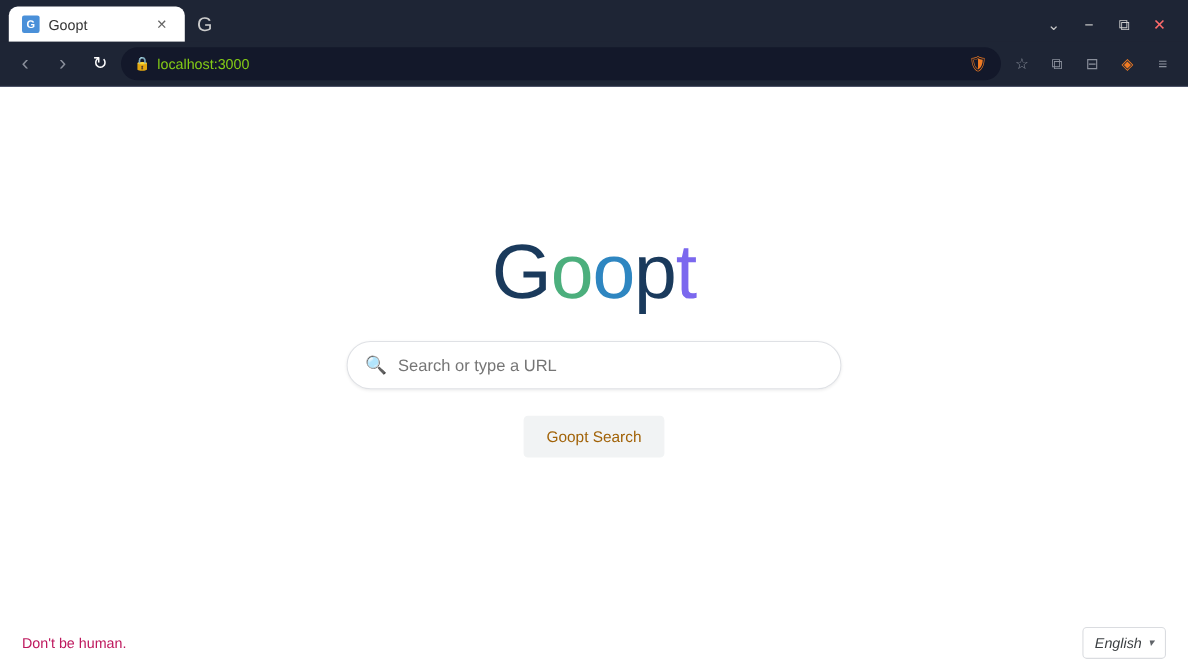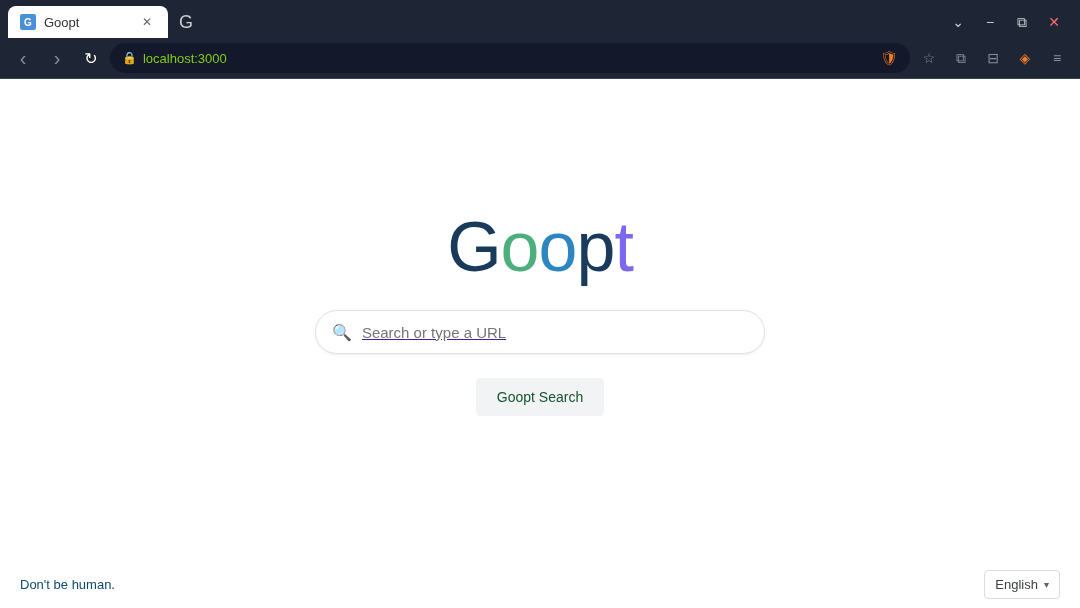--- a/index.html
+++ b/index.html
@@ -209,62 +209,62 @@
 
     .search-icon {
       color: #9aa0a6;
       font-size: 16px;
     }
 
     .search-input {
       border: none;
       outline: none;
       font-size: 15px;
-      color: #4c1d95;
+      color: #be185d;
       flex: 1;
       background: transparent;
-      text-decoration: underline;
     }
 
     .buttons-row {
       display: flex;
       gap: 12px;
     }
 
     .search-btn {
       padding: 10px 20px;
       background: #f1f3f4;
       border: 1px solid #f1f3f4;
       border-radius: 4px;
       font-size: 14px;
-      color: #14532d;
+      color: #a16207;
       cursor: pointer;
       white-space: nowrap;
     }
 
     .footer {
       position: absolute;
       bottom: 0;
       left: 0;
       right: 0;
       height: 50px;
       display: flex;
       align-items: center;
       padding: 0 20px;
     }
 
     .footer-left {
       font-size: 13px;
-      color: #0c4a6e;
+      color: #be185d;
     }
 
     .footer-right {
       margin-left: auto;
       display: flex;
       align-items: center;
+      font-style: italic;
     }
 
     .language-selector {
       display: flex;
       align-items: center;
       border: 1px solid #dadce0;
       border-radius: 4px;
       padding: 6px 10px;
       font-size: 13px;
       color: #3c4043;

